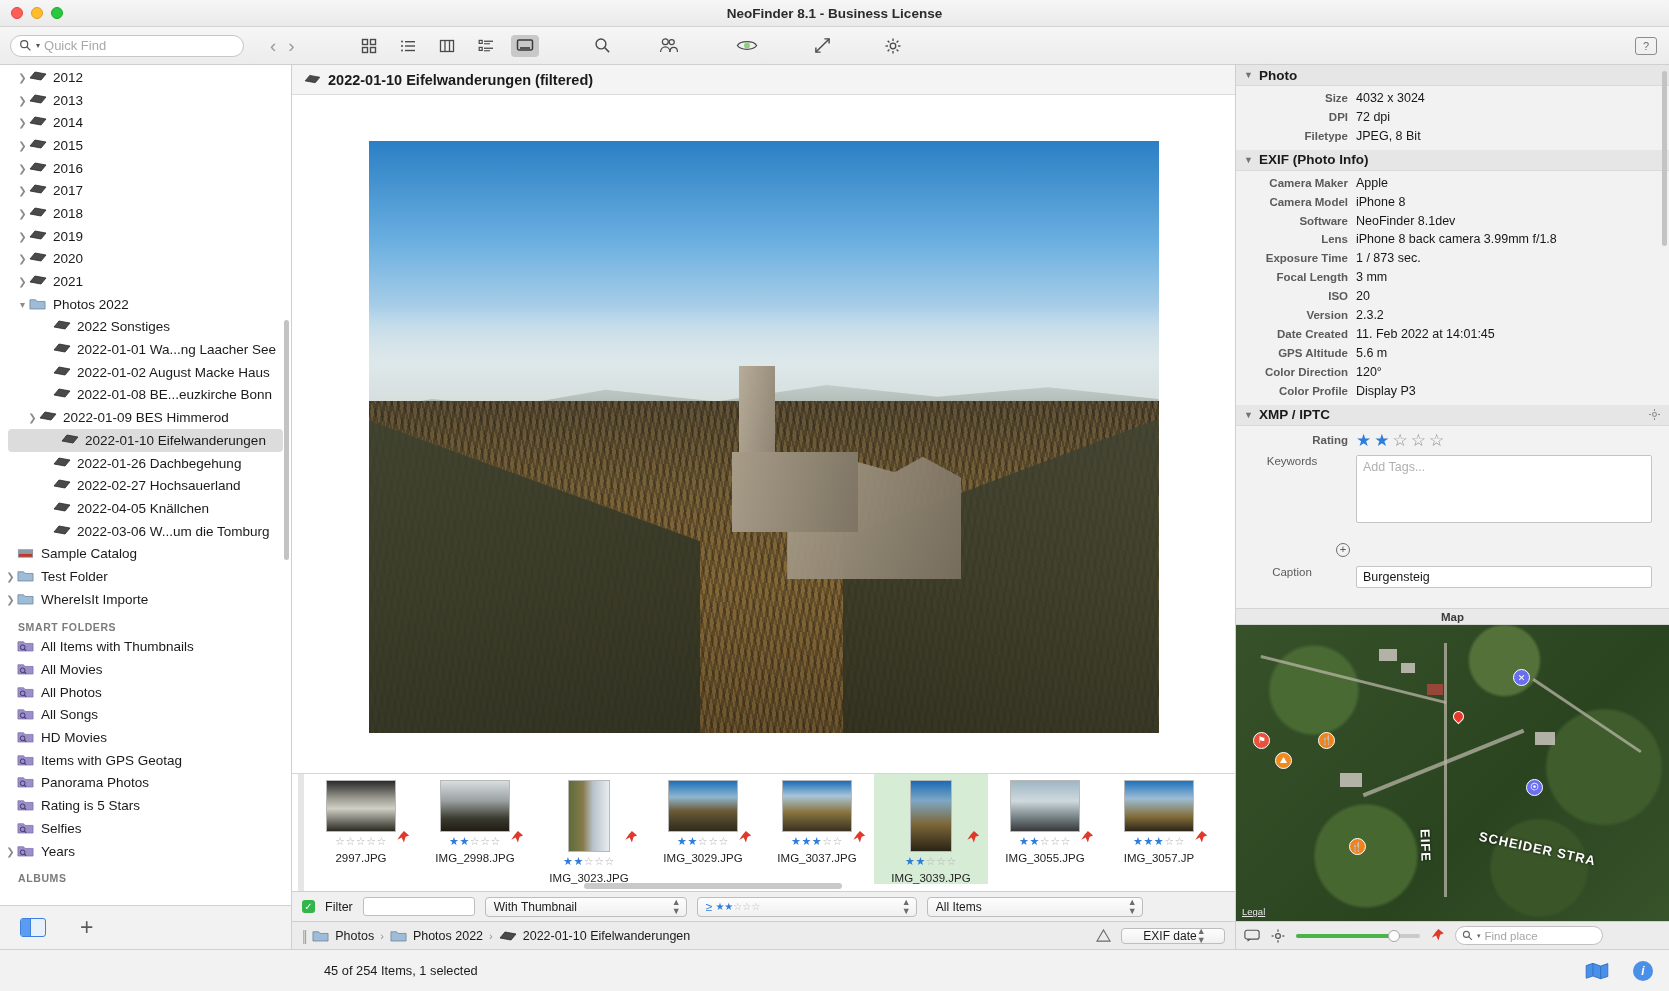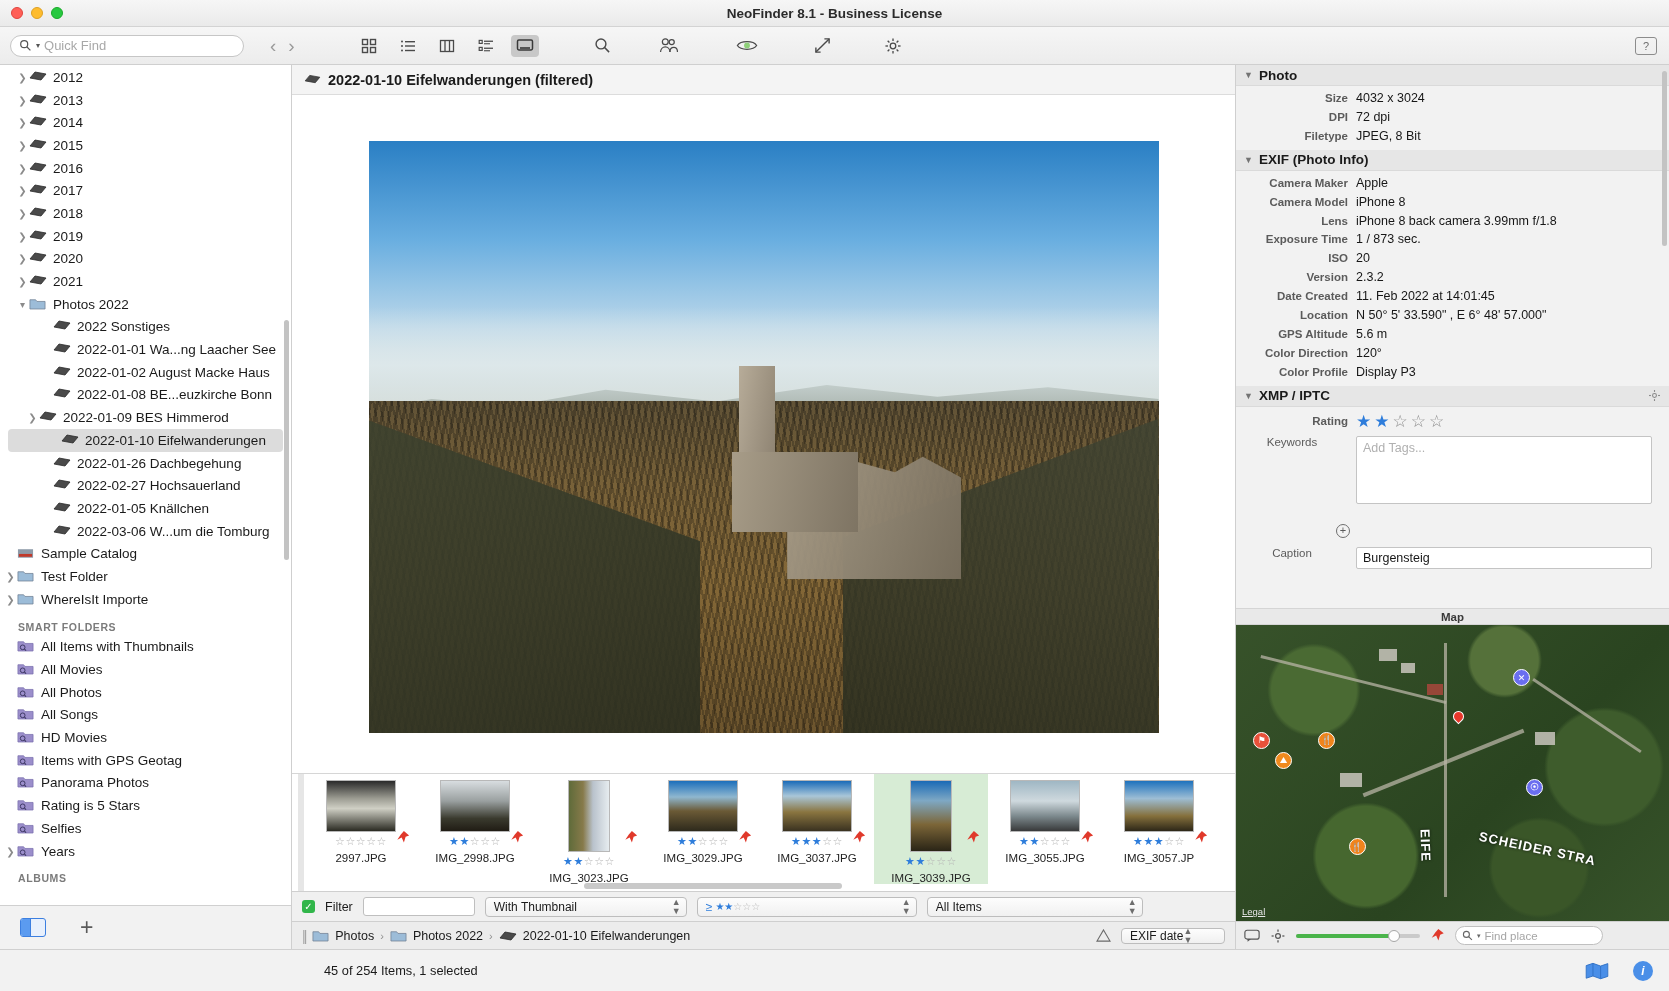--- a/index.html
+++ b/index.html
@@ -196,21 +196,21 @@
   .crumbbar {
     height: 28px; flex: none; background: #ececec; border-top: 1px solid #cfcfcf;
     display: flex; align-items: center; gap: 7px; padding: 0 10px; font-size: 12.5px;
   }
   .grip { color:#a5a5a5; letter-spacing:-2px; font-size: 14px; }
   .crumb { display: flex; align-items: center; gap: 6px; }
   .crumb .sep { color: #8f8f8f; font-size: 11px; }
   .crumb-right { margin-left: auto; display: flex; align-items: center; gap: 10px; }
   .sort-sel { width: 104px; height: 16px; background: linear-gradient(#fdfdfd,#f0f0f0);
     border: 1px solid #bdbdbd; border-radius: 4px; display:flex; align-items:center;
-    justify-content: flex-start; padding: 0 5px 0 8px; font-size: 12px; }
+    justify-content: center; padding: 0 5px 0 8px; font-size: 12px; }
 
   
   .right {
     width: 434px; flex: none; border-left: 1px solid #cfcfcf;
     display: flex; flex-direction: column; background: #f2f2f2; min-height: 0;
   }
   .meta { flex: none; height: 543px; overflow: hidden; position: relative; }
   .sec-bar {
     height: 21px; background: #e6e6e6; border-bottom: 1px solid #dadada;
     display: flex; align-items: center; gap: 6px; padding-left: 8px;
@@ -607,21 +607,21 @@
             <span class="lbl">2022-02-27 Hochsauerland</span>
           </div>
           <div class="row">
             <div style="width: 40px; flex: 0 0 auto;"></div>
             <div class="tw"></div>
             <div class="ico">
               <svg viewBox="0 0 18 12" width="18" height="12">
                 <path d="M1 8 L6 2 L17 4 L12 10 Z" fill="#4a4a4a" stroke="#2a2a2a" stroke-width="0.8"></path>
               </svg>
             </div>
-            <span class="lbl">2022-01-05 Knällchen</span>
+            <span class="lbl">2022-04-05 Knällchen</span>
           </div>
           <div class="row">
             <div style="width: 40px; flex: 0 0 auto;"></div>
             <div class="tw"></div>
             <div class="ico">
               <svg viewBox="0 0 18 12" width="18" height="12">
                 <path d="M1 8 L6 2 L17 4 L12 10 Z" fill="#4a4a4a" stroke="#2a2a2a" stroke-width="0.8"></path>
               </svg>
             </div>
             <span class="lbl">2022-03-06 W...um die Tomburg</span>
@@ -969,42 +969,46 @@
         <div id="exif-rows" style="padding-top:3px">
             <div class="mrow">
               <div class="mkey">Camera Maker</div>
               <div class="mval">Apple</div>
             </div>
             <div class="mrow">
               <div class="mkey">Camera Model</div>
               <div class="mval">iPhone 8</div>
             </div>
             <div class="mrow">
+              <div class="mkey">Software</div>
+              <div class="mval">NeoFinder 8.1dev</div>
+            </div>
+            <div class="mrow">
               <div class="mkey">Lens</div>
               <div class="mval">iPhone 8 back camera 3.99mm f/1.8</div>
             </div>
             <div class="mrow">
               <div class="mkey">Exposure Time</div>
               <div class="mval">1 / 873 sec.</div>
             </div>
             <div class="mrow">
+              <div class="mkey">Focal Length</div>
+              <div class="mval">3 mm</div>
+            </div>
+            <div class="mrow">
               <div class="mkey">ISO</div>
               <div class="mval">20</div>
             </div>
             <div class="mrow">
               <div class="mkey">Version</div>
               <div class="mval">2.3.2</div>
             </div>
             <div class="mrow">
               <div class="mkey">Date Created</div>
               <div class="mval">11. Feb 2022 at 14:01:45</div>
-            </div>
-            <div class="mrow">
-              <div class="mkey">Location</div>
-              <div class="mval">N 50° 5' 33.590" , E 6° 48' 57.000"</div>
             </div>
             <div class="mrow">
               <div class="mkey">GPS Altitude</div>
               <div class="mval">5.6 m</div>
             </div>
             <div class="mrow">
               <div class="mkey">Color Direction</div>
               <div class="mval">120°</div>
             </div>
             <div class="mrow">

